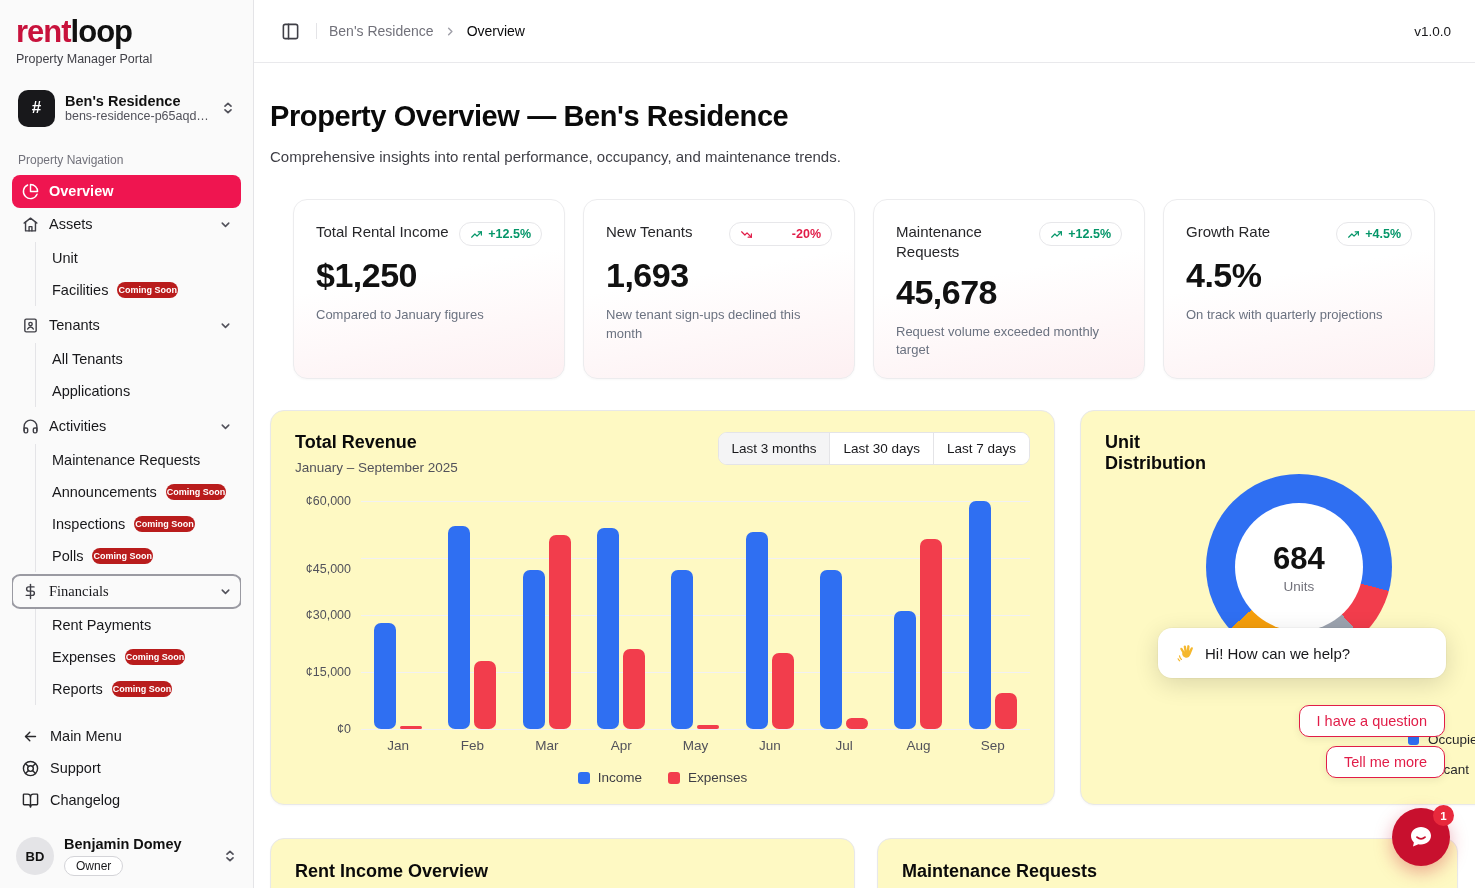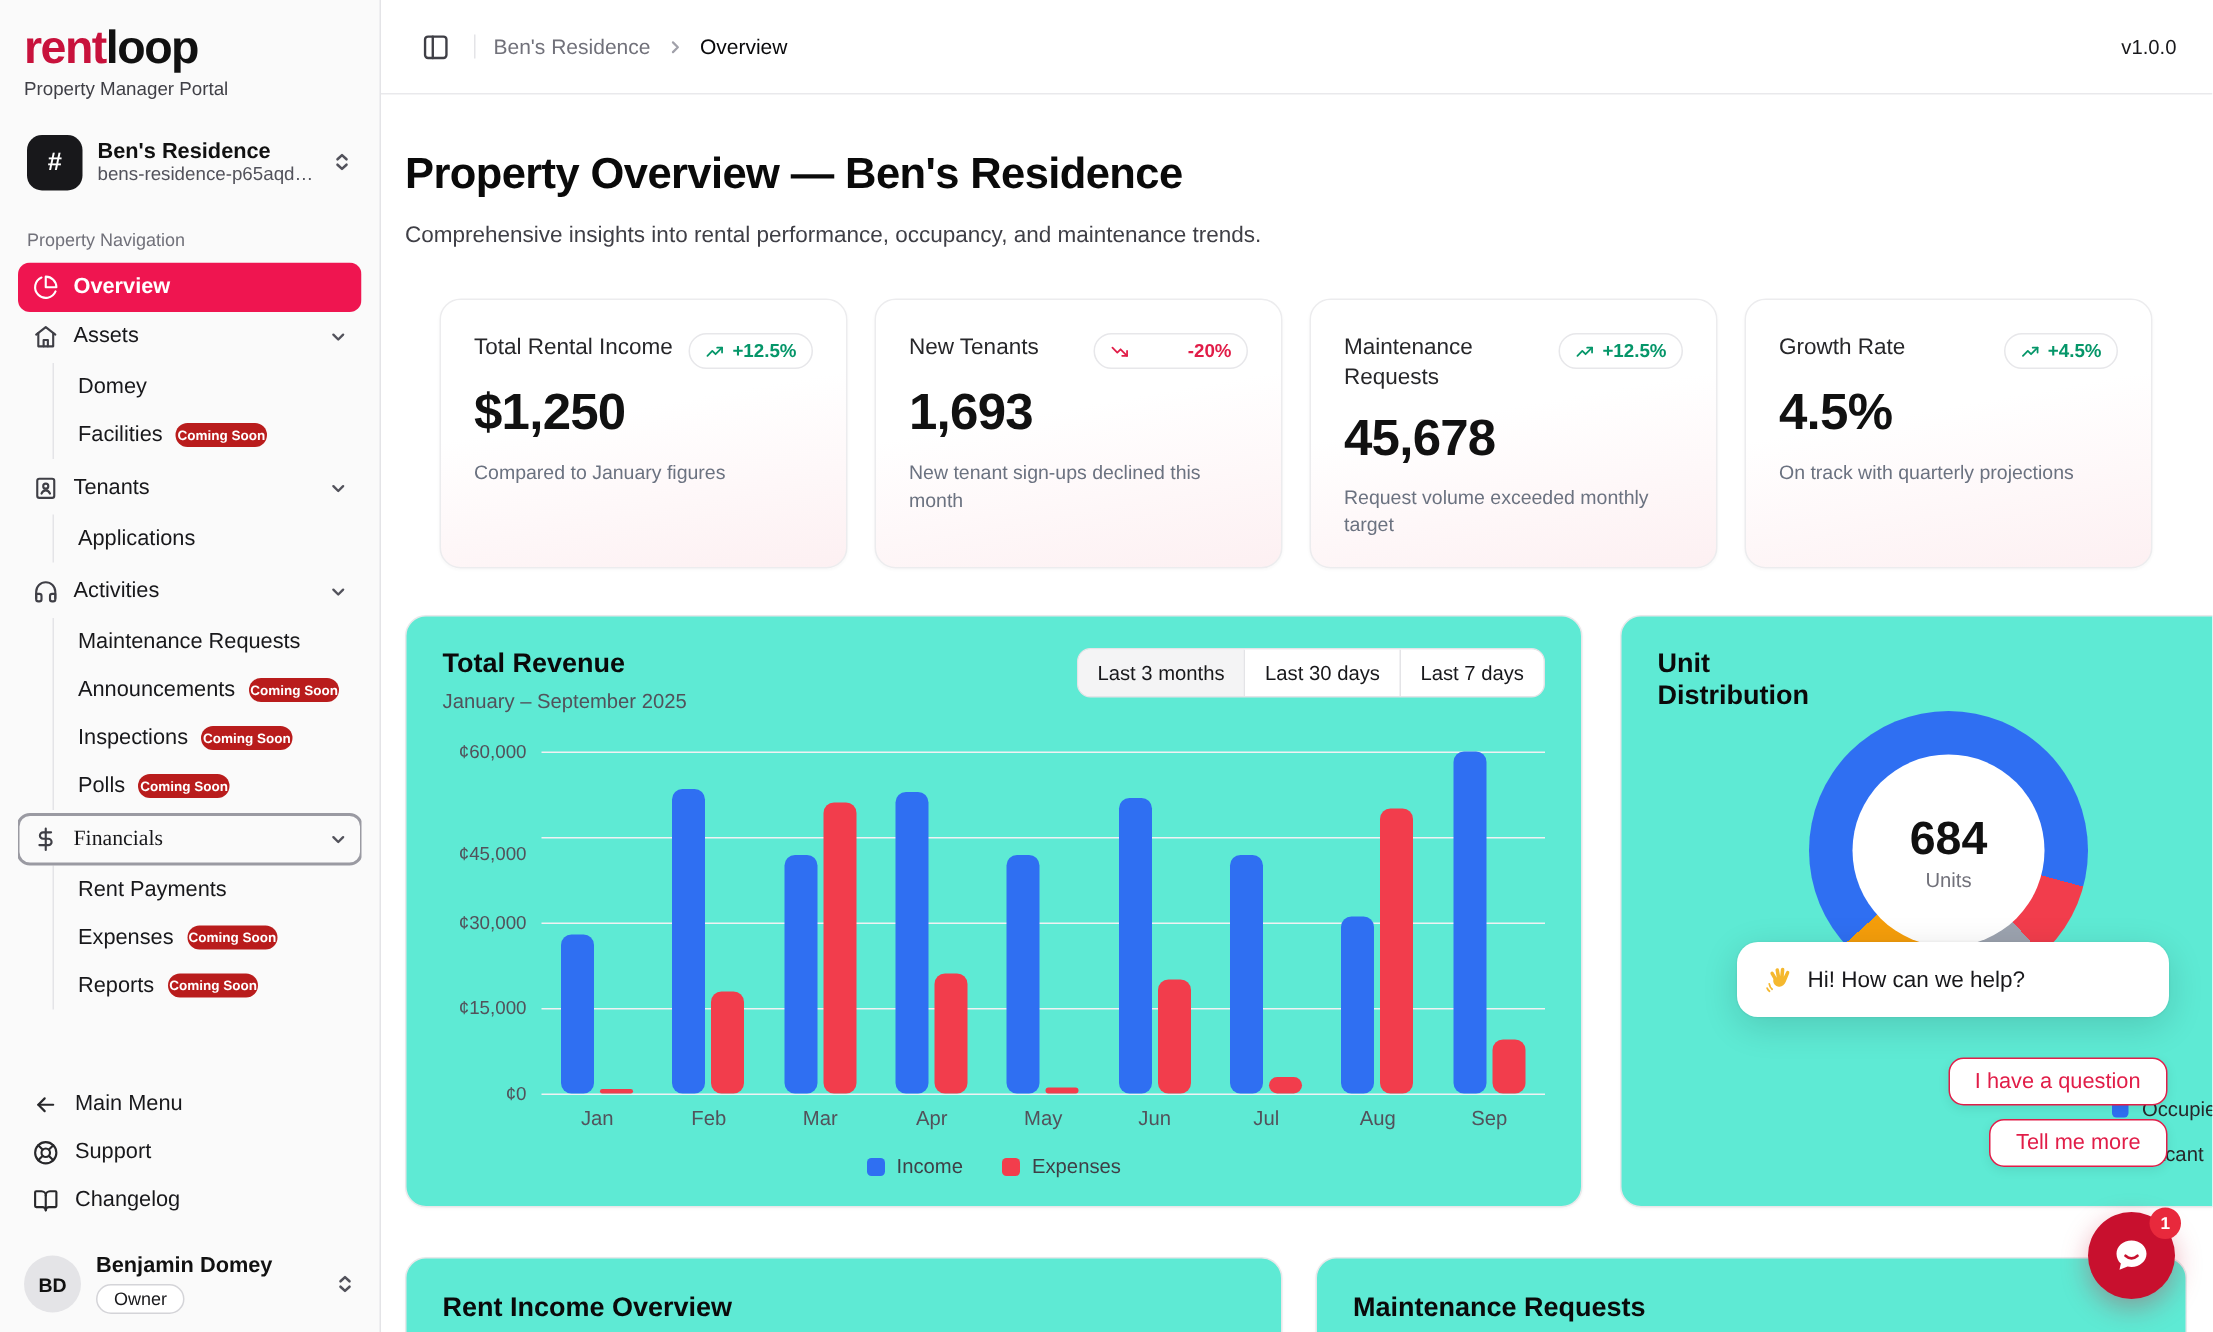--- a/index.html
+++ b/index.html
@@ -79,21 +79,21 @@
   .stat-label { font-size:15px; color:#27272a; max-width:150px; line-height:1.35; }
   .trend-badge { display:flex; align-items:center; gap:5px; border:1px solid #e7e7ea; background:#fff;
     border-radius:999px; padding:4px 10px; font-size:12.5px; font-weight:600; white-space:nowrap; }
   .trend-badge.up { color:#059669; }
   .trend-badge.down { color:#e11d48;gap:39px; }
   .stat-value { font-size:34px; font-weight:800; color:#111; margin-top:10px; letter-spacing:-0.5px; }
   .stat-desc { font-size:13px; color:#6b7280; margin-top:11px; line-height:1.45; max-width:230px; }
 
   
   .charts-row { display:flex; gap:25px; margin-top:31px; }
-  .card { background:#5eead4; border:1px solid #e8e8ea; border-radius:14px; box-shadow:0 1px 2px rgba(0,0,0,.03); }
+  .card { background:#fef9c3; border:1px solid #e8e8ea; border-radius:14px; box-shadow:0 1px 2px rgba(0,0,0,.03); }
   .revenue-card { width:785px; min-width:785px; height:395px; padding:21px 24px 0; }
   .rev-head { display:flex; justify-content:space-between; align-items:flex-start; }
   .card-title { font-size:18px; font-weight:700; color:#0a0a0a; }
   .card-sub { font-size:13.5px; color:#52525b; margin-top:7px; }
   .tabs { display:flex; border:1px solid #e4e4e7; border-radius:9px; overflow:hidden; background:#fff; }
   .tab { padding:8px 13px; font-size:13.5px; color:#18181b; cursor:pointer; background:#fff; border-left:1px solid #e4e4e7; }
   .tab:first-child { border-left:none; }
   .tab.active { background:#f4f4f5; font-weight:500; }
 
   .chart-wrap { display:flex; margin-top:26px; }
@@ -193,21 +193,21 @@
         </span>
         <span class="nlabel">Assets</span>
         <span class="chev">
             <svg width="13" height="13" viewBox="0 0 14 14" fill="none" stroke="currentColor" stroke-width="1.7" stroke-linecap="round" stroke-linejoin="round">
               <path d="m3.5 5.5 3.5 3.5 3.5-3.5"></path>
             </svg>
           </span>
       </div>
       <div class="sub-list">
         <div class="sub-item">
-            <span>Domey</span>
+            <span>Unit</span>
           </div>
         <div class="sub-item">
           <span>Facilities</span>
           <span class="badge-soon">Coming Soon</span>
         </div>
       </div>
 
       <div class="nav-item">
         <span class="nicon">
           <svg width="17" height="17" viewBox="0 0 24 24" fill="none" stroke="currentColor" stroke-width="2" stroke-linecap="round" stroke-linejoin="round">
@@ -217,20 +217,23 @@
             </svg>
         </span>
         <span class="nlabel">Tenants</span>
         <span class="chev">
             <svg width="13" height="13" viewBox="0 0 14 14" fill="none" stroke="currentColor" stroke-width="1.7" stroke-linecap="round" stroke-linejoin="round">
               <path d="m3.5 5.5 3.5 3.5 3.5-3.5"></path>
             </svg>
           </span>
       </div>
       <div class="sub-list">
+        <div class="sub-item">
+            <span>All Tenants</span>
+          </div>
         <div class="sub-item">
             <span>Applications</span>
           </div>
       </div>
 
       <div class="nav-item">
         <span class="nicon">
           <svg width="17" height="17" viewBox="0 0 24 24" fill="none" stroke="currentColor" stroke-width="2" stroke-linecap="round" stroke-linejoin="round">
               <path d="M3 18v-6a9 9 0 0 1 18 0v6"></path>
               <path d="M21 19a2 2 0 0 1-2 2h-1a2 2 0 0 1-2-2v-3a2 2 0 0 1 2-2h3zM3 19a2 2 0 0 0 2 2h1a2 2 0 0 0 2-2v-3a2 2 0 0 0-2-2H3z"></path>

